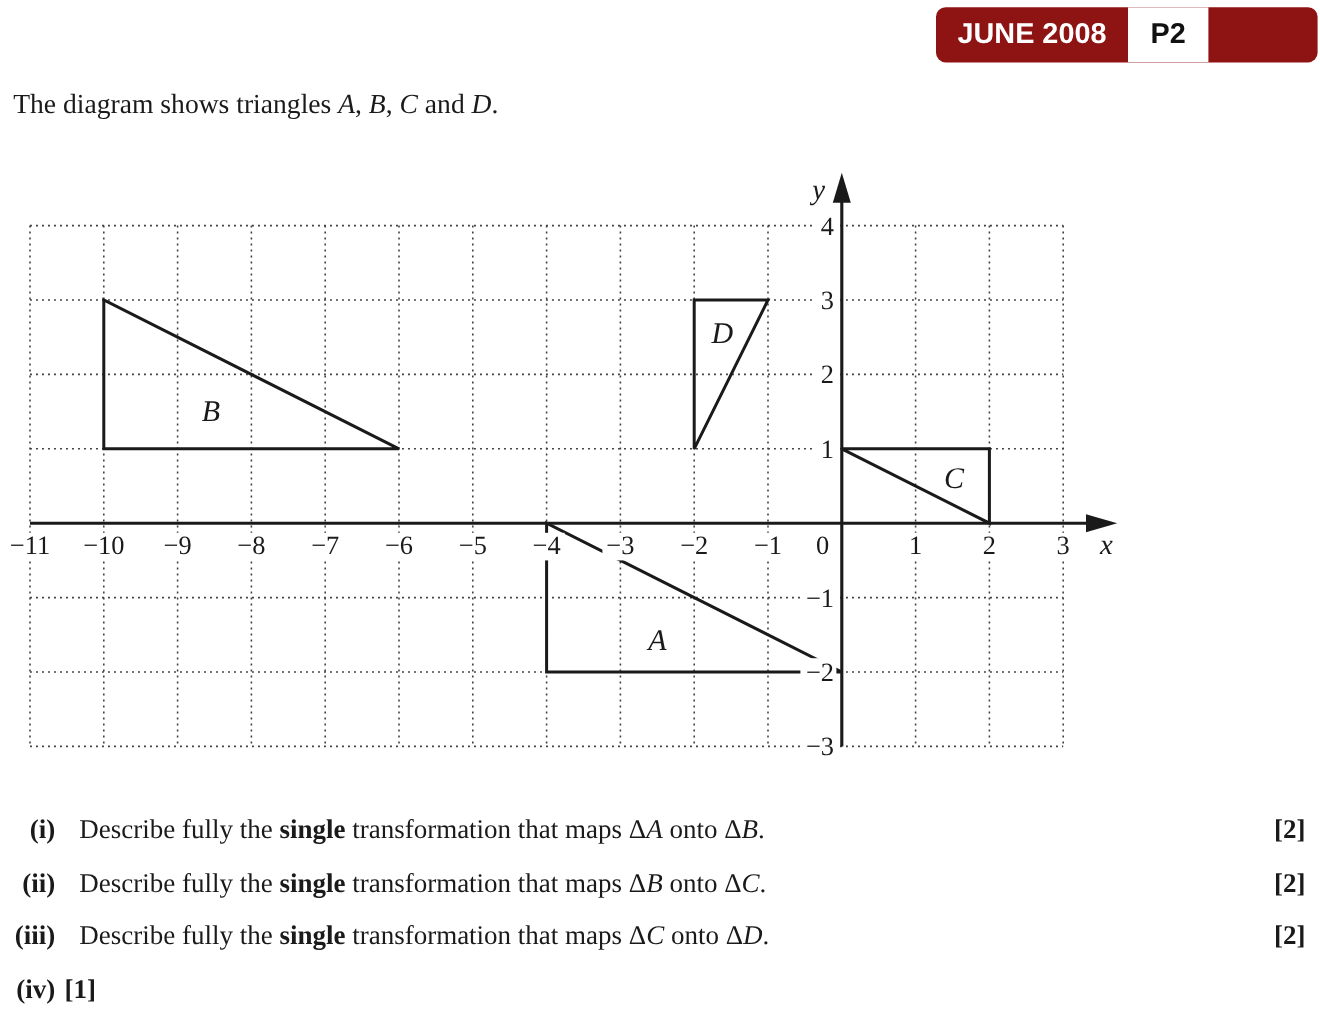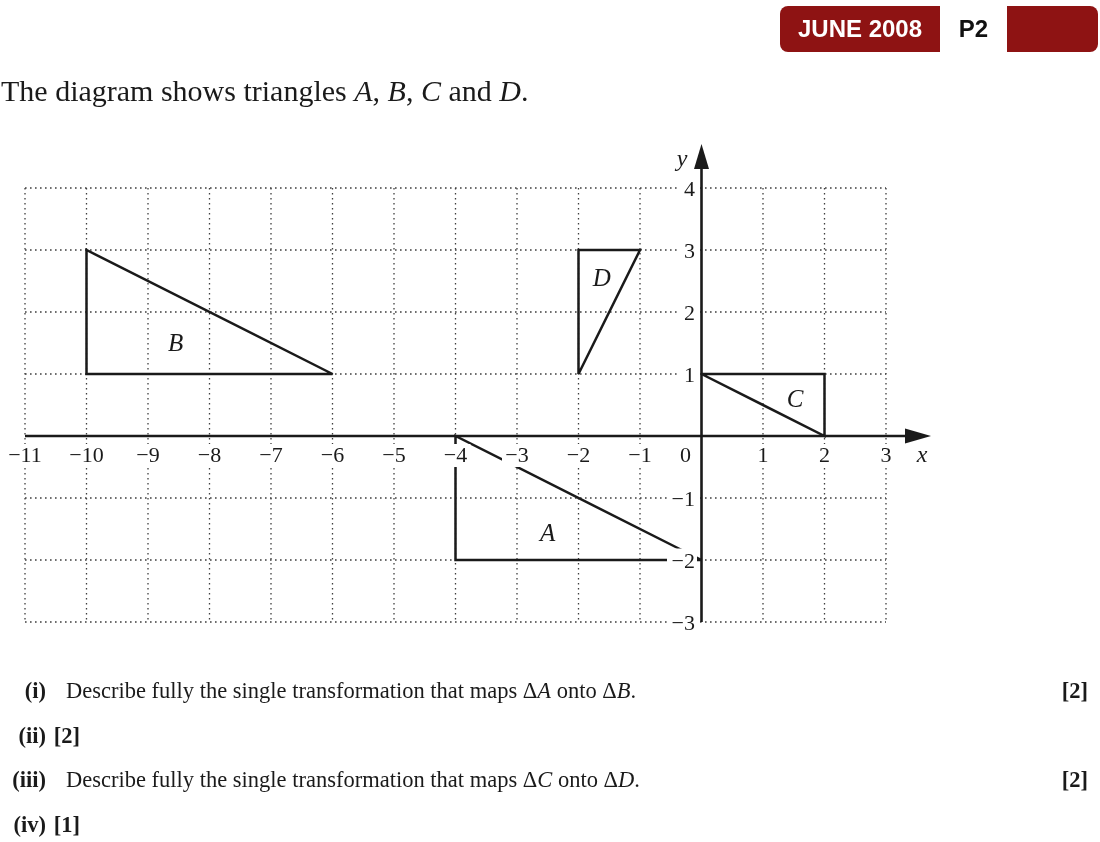--- a/index.html
+++ b/index.html
@@ -14,41 +14,41 @@
   
   .badge{position:absolute;left:780px;top:6px;width:318px;height:46px;
     background:var(--badge_bg);border-radius:8px;display:flex;align-items:stretch;
     font-family:"Liberation Sans","DejaVu Sans",sans-serif;font-weight:bold;font-size:24px;overflow:hidden}
   .badge>span{display:flex;align-items:center;justify-content:center}
   .badge .session{flex:0 0 160px;color:var(--badge_text)}
   .badge .paper{flex:0 0 67px;background:var(--badge_paper_bg);color:var(--badge_paper_text)}
   .badge .qnumber{flex:1;color:var(--badge_text)}
 
   
-  .intro{position:absolute;left:1px;top:74px;font-size:30px;white-space:nowrap}
+  .intro{position:absolute;left:11px;top:74px;font-size:23px;white-space:nowrap}
 
   
   .diagram{position:absolute;left:0;top:140px;width:940px;height:505px}
   .diagram svg{display:block}
   .grid{stroke:var(--grid_dots);stroke-width:1.3;stroke-dasharray:1.6 3.4;fill:none}
   .axis{stroke:var(--ink);stroke-width:2.6;fill:none}
   .arrowhead{fill:var(--ink);stroke:none}
   .tri{fill:none;stroke:var(--ink);stroke-width:2.5;stroke-linejoin:miter}
   .ticklabel{font:22px "Liberation Serif",serif;fill:var(--ink)}
   .labelbg{fill:var(--page_bg);stroke:none}
   .trilabel{font:italic 25px "Liberation Serif",serif;fill:var(--ink)}
   .axisletter{font:italic 24px "Liberation Serif",serif;fill:var(--ink)}
 
   
   .questions{position:absolute;left:0;top:676px;width:1100px}
   .qrow{display:flex;align-items:baseline;font-size:22.5px;line-height:30px;margin-bottom:14.5px}
   .qnum{flex:0 0 46px;text-align:right;font-weight:bold}
   .qtext{flex:1;margin-left:20px;white-space:nowrap}
   .qmarks{flex:0 0 46px;text-align:right;font-weight:bold;padding-right:12px}
-  .b{font-weight:normal}
+  .b{font-weight:bold}
   .i{font-style:italic}
 </style>
 </head>
 <body>
 
 <div class="page">
 
   <div class="badge">
     <span class="session">JUNE 2008</span>
     <span class="paper">P2</span>
@@ -157,20 +157,21 @@
   </div>
 
   <div class="questions">
     <div class="qrow">
       <span class="qnum">(i)</span>
       <span class="qtext"><span>Describe fully the </span><span class="b">single</span><span> transformation that maps Δ</span><span class="i">A</span><span> onto Δ</span><span class="i">B</span><span>.</span></span>
       <span class="qmarks">[2]</span>
     </div>
     <div class="qrow">
       <span class="qnum">(ii)</span>
+      <span class="qtext"><span>Describe fully the </span><span class="b">single</span><span> transformation that maps Δ</span><span class="i">B</span><span> onto Δ</span><span class="i">C</span><span>.</span></span>
       <span class="qmarks">[2]</span>
     </div>
     <div class="qrow">
       <span class="qnum">(iii)</span>
       <span class="qtext"><span>Describe fully the </span><span class="b">single</span><span> transformation that maps Δ</span><span class="i">C</span><span> onto Δ</span><span class="i">D</span><span>.</span></span>
       <span class="qmarks">[2]</span>
     </div>
     <div class="qrow">
       <span class="qnum">(iv)</span>
       <span class="qmarks">[1]</span>

